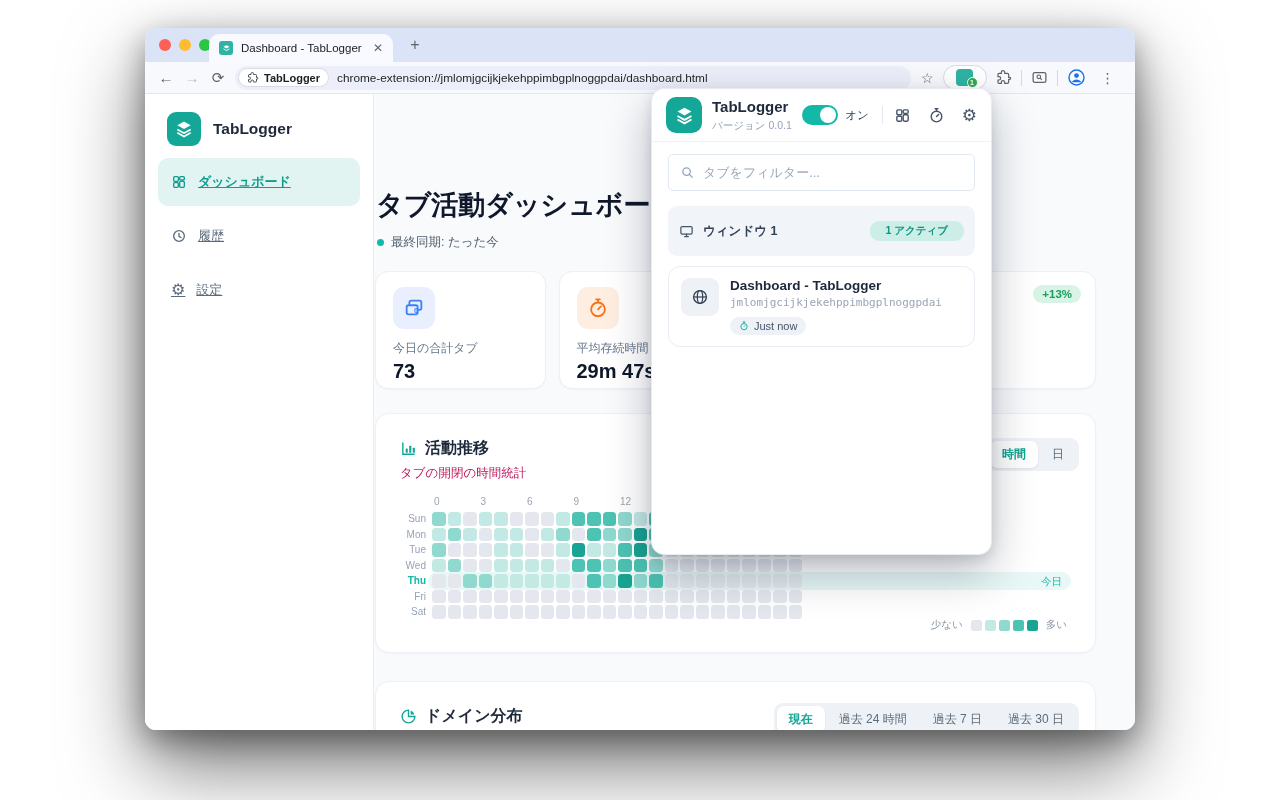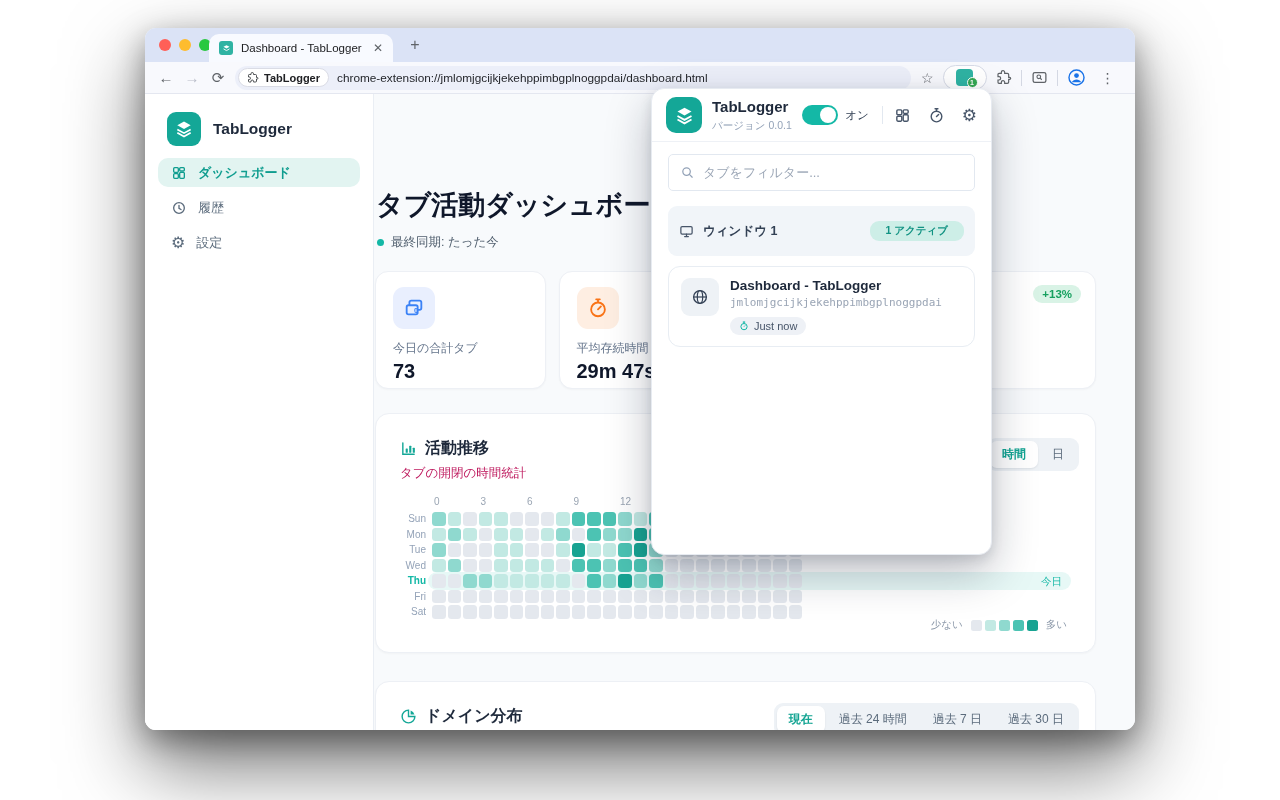--- a/index.html
+++ b/index.html
@@ -44,22 +44,22 @@
 
   
   .content { position:absolute; left:0; top:66px; right:0; bottom:0; background:#f8fafc; }
   .sidebar { position:absolute; left:0; top:0; bottom:0; width:229px; background:#fff;
              border-right:1px solid #eaeef4; }
   .brand { position:absolute; left:22px; top:18px; display:flex; align-items:center; gap:12px; }
   .logo { width:34px; height:34px; border-radius:9px; background:#14a797; display:flex;
           align-items:center; justify-content:center; }
   .brand b { font-size:15.5px; color:#1e293b; }
   .nav { position:absolute; left:13px; right:13px; top:64px; }
-  .nav-item { display:flex; align-items:center; gap:11px; height:29px; padding:0 13px; border-radius:10px;
-              color:#5b6b7c; font-size:13px; margin-bottom:6px; }
+  .nav-item { display:flex; align-items:center; gap:11px; height:48px; padding:0 13px; border-radius:10px;
+              color:#5b6b7c; font-size:13px; margin-bottom:6px;text-decoration:underline; }
   .nav-item.active { background:#e2f4f1; color:#0f9d8f; font-weight:bold; }
   .nav-item .gear-ch { font-size:16px; line-height:1; }
 
   .main-title { position:absolute; left:231px; top:93px; font-size:27px; font-weight:bold; color:#0f172a;
                 white-space:nowrap; }
   .sync { position:absolute; left:232px; top:140px; display:flex; align-items:center; gap:7px;
           font-size:12.5px; color:#52606f; }
   .sync-dot { width:7px; height:7px; border-radius:50%; background:#14b8a6; }
 
   .cards { position:absolute; left:230px; top:177px; width:721px; height:118px; display:flex; gap:13px; }

